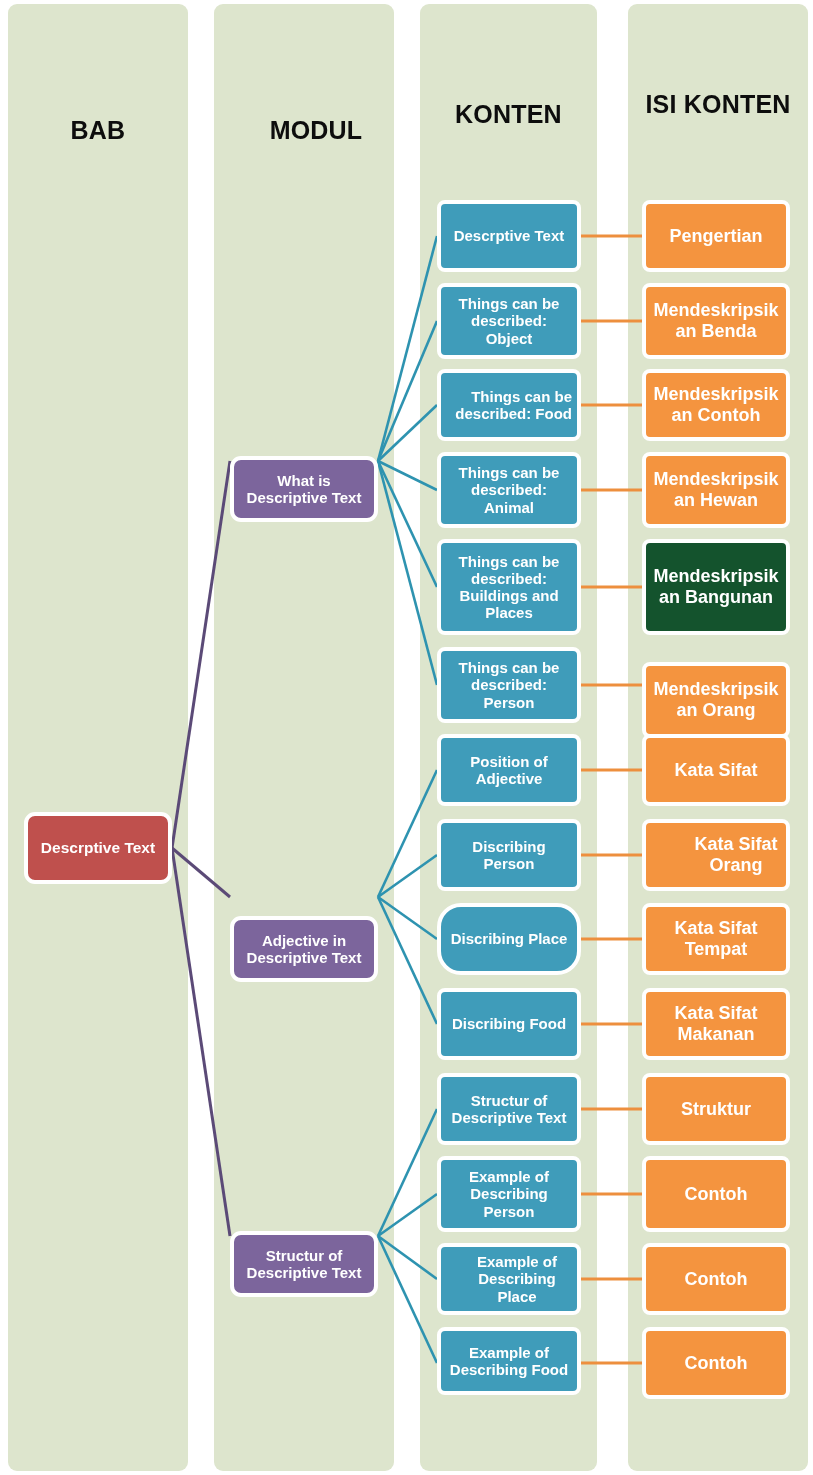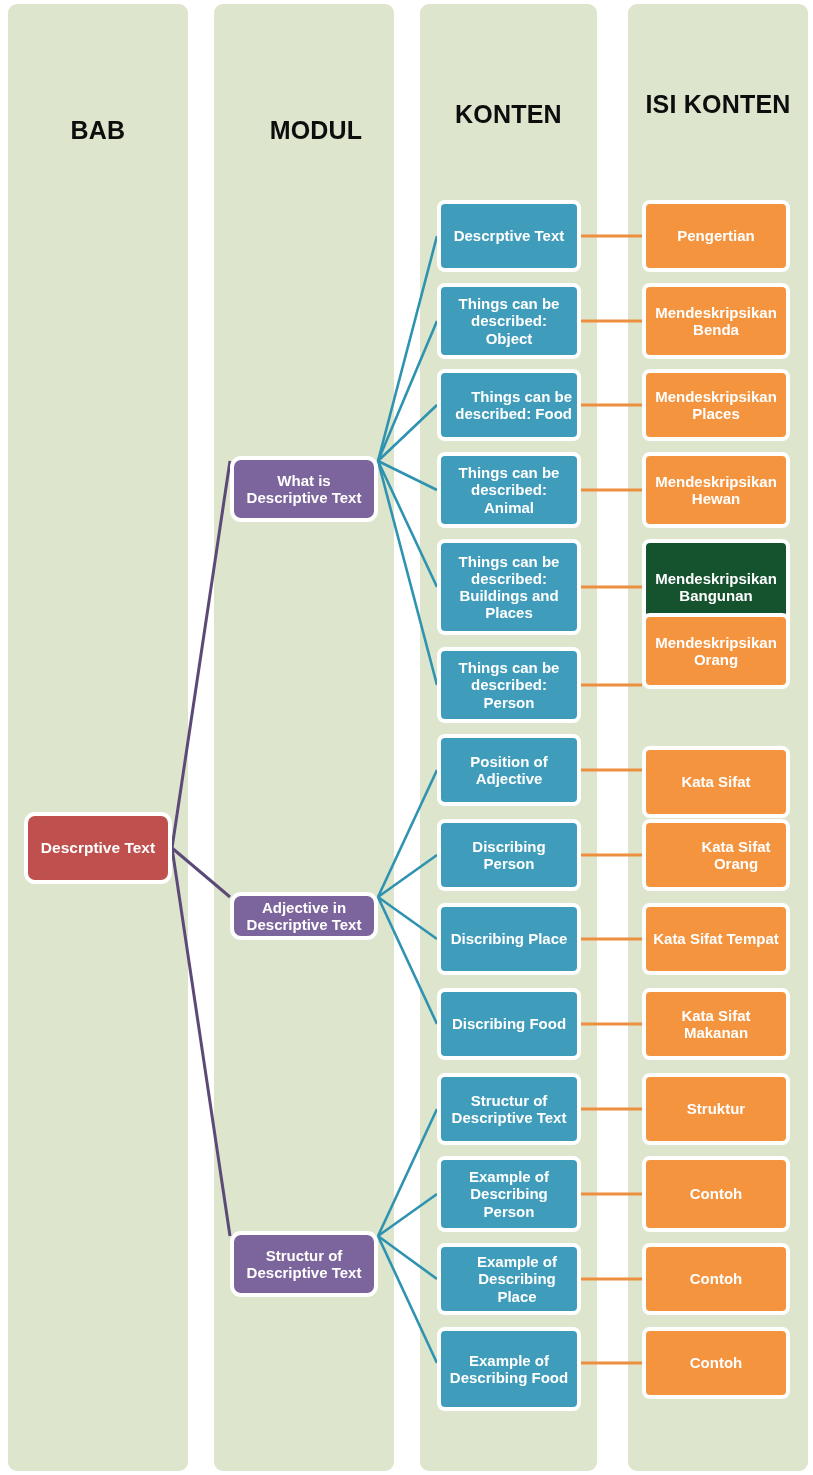--- a/index.html
+++ b/index.html
@@ -46,21 +46,21 @@
     border-radius: 8px;
     border: 4px solid #ffffff;
     line-height: 1.14;
     padding: 2px 5px;
     overflow: hidden;
     word-break: break-word;
   }
   .node-bab    { background: #bf504d; font-size: 15.5px; border-radius: 11px; }
   .node-modul  { background: #7c659c; font-size: 15px;  border-radius: 11px; margin-top: 28px; }
   .node-konten { background: #3f9cba; font-size: 15px; }
-  .node-isi    { background: #f4943f; font-size: 15px; }
+  .node-isi    { background: #f4943f; font-size: 18px; }
 </style>
 </head>
 <body>
 
 <div id="stage">
 
   <div id="panels">
       <div class="panel" style="left: 8px; top: 4px; width: 180px; height: 1467px; background: rgb(221, 229, 205);"></div>
       <div class="panel" style="left: 214px; top: 4px; width: 180px; height: 1467px; background: rgb(221, 229, 205);"></div>
       <div class="panel" style="left: 420px; top: 4px; width: 177px; height: 1467px; background: rgb(221, 229, 205);"></div>
@@ -103,45 +103,45 @@
       <line x1="581" y1="1024" x2="642" y2="1024" stroke="#ed8f3e" stroke-width="3" stroke-linecap="butt"></line>
       <line x1="581" y1="1109" x2="642" y2="1109" stroke="#ed8f3e" stroke-width="3" stroke-linecap="butt"></line>
       <line x1="581" y1="1194" x2="642" y2="1194" stroke="#ed8f3e" stroke-width="3" stroke-linecap="butt"></line>
       <line x1="581" y1="1279" x2="642" y2="1279" stroke="#ed8f3e" stroke-width="3" stroke-linecap="butt"></line>
       <line x1="581" y1="1363" x2="642" y2="1363" stroke="#ed8f3e" stroke-width="3" stroke-linecap="butt"></line>
     </svg>
 
   <div id="nodes">
       <div class="node node-bab" style="left: 24px; top: 812px; width: 148px; height: 72px; background: rgb(191, 80, 77); border-color: rgb(255, 255, 255); color: rgb(255, 255, 255);">Descrptive Text</div>
       <div class="node node-modul" style="left: 230px; top: 428px; width: 148px; height: 66px; background: rgb(124, 101, 156); border-color: rgb(255, 255, 255); color: rgb(255, 255, 255);">What is Descriptive Text</div>
-      <div class="node node-modul" style="left: 230px; top: 864px; width: 148px; height: 48px; background: rgb(124, 101, 156); border-color: rgb(255, 255, 255); color: rgb(255, 255, 255);">Adjective in Descriptive Text</div>
+      <div class="node node-modul" style="left: 230px; top: 888px; width: 148px; height: 66px; background: rgb(124, 101, 156); border-color: rgb(255, 255, 255); color: rgb(255, 255, 255);">Adjective in Descriptive Text</div>
       <div class="node node-modul" style="left: 230px; top: 1203px; width: 148px; height: 66px; background: rgb(124, 101, 156); border-color: rgb(255, 255, 255); color: rgb(255, 255, 255);">Structur of Descriptive Text</div>
       <div class="node node-konten" style="left: 437px; top: 200px; width: 144px; height: 72px; background: rgb(63, 156, 186); border-color: rgb(255, 255, 255); color: rgb(255, 255, 255);">Descrptive Text</div>
       <div class="node node-isi" style="left: 642px; top: 200px; width: 148px; height: 72px; background: rgb(244, 148, 63); border-color: rgb(255, 255, 255); color: rgb(255, 255, 255);">Pengertian</div>
       <div class="node node-konten" style="left: 437px; top: 283px; width: 144px; height: 76px; background: rgb(63, 156, 186); border-color: rgb(255, 255, 255); color: rgb(255, 255, 255);">Things can be described: Object</div>
       <div class="node node-isi" style="left: 642px; top: 283px; width: 148px; height: 76px; background: rgb(244, 148, 63); border-color: rgb(255, 255, 255); color: rgb(255, 255, 255);">Mendeskripsikan Benda</div>
       <div class="node node-konten" style="left: 437px; top: 369px; width: 144px; height: 72px; background: rgb(63, 156, 186); border-color: rgb(255, 255, 255); color: rgb(255, 255, 255); text-align: right;">Things can be described: Food</div>
-      <div class="node node-isi" style="left: 642px; top: 369px; width: 148px; height: 72px; background: rgb(244, 148, 63); border-color: rgb(255, 255, 255); color: rgb(255, 255, 255);">Mendeskripsikan Places</div>
+      <div class="node node-isi" style="left: 642px; top: 369px; width: 148px; height: 72px; background: rgb(244, 148, 63); border-color: rgb(255, 255, 255); color: rgb(255, 255, 255);">Mendeskripsikan Contoh</div>
       <div class="node node-konten" style="left: 437px; top: 452px; width: 144px; height: 76px; background: rgb(63, 156, 186); border-color: rgb(255, 255, 255); color: rgb(255, 255, 255);">Things can be described: Animal</div>
       <div class="node node-isi" style="left: 642px; top: 452px; width: 148px; height: 76px; background: rgb(244, 148, 63); border-color: rgb(255, 255, 255); color: rgb(255, 255, 255);">Mendeskripsikan Hewan</div>
       <div class="node node-konten" style="left: 437px; top: 539px; width: 144px; height: 96px; background: rgb(63, 156, 186); border-color: rgb(255, 255, 255); color: rgb(255, 255, 255);">Things can be described: Buildings and Places</div>
       <div class="node node-isi" style="left: 642px; top: 539px; width: 148px; height: 96px; background: #14532d; border-color: rgb(255, 255, 255); color: rgb(255, 255, 255);">Mendeskripsikan Bangunan</div>
       <div class="node node-konten" style="left: 437px; top: 647px; width: 144px; height: 76px; background: rgb(63, 156, 186); border-color: rgb(255, 255, 255); color: rgb(255, 255, 255);">Things can be described: Person</div>
-      <div class="node node-isi" style="left: 642px; top: 613px; width: 148px; height: 76px; background: rgb(244, 148, 63); border-color: rgb(255, 255, 255); color: rgb(255, 255, 255);">Mendeskripsikan Orang</div>
+      <div class="node node-isi" style="left: 642px; top: 662px; width: 148px; height: 76px; background: rgb(244, 148, 63); border-color: rgb(255, 255, 255); color: rgb(255, 255, 255);">Mendeskripsikan Orang</div>
       <div class="node node-konten" style="left: 437px; top: 734px; width: 144px; height: 72px; background: rgb(63, 156, 186); border-color: rgb(255, 255, 255); color: rgb(255, 255, 255);">Position of Adjective</div>
-      <div class="node node-isi" style="left: 642px; top: 734px; width: 148px; height: 72px; background: rgb(244, 148, 63); border-color: rgb(255, 255, 255); color: rgb(255, 255, 255); margin-top: 12px;">Kata Sifat</div>
+      <div class="node node-isi" style="left: 642px; top: 734px; width: 148px; height: 72px; background: rgb(244, 148, 63); border-color: rgb(255, 255, 255); color: rgb(255, 255, 255);">Kata Sifat</div>
       <div class="node node-konten" style="left: 437px; top: 819px; width: 144px; height: 72px; background: rgb(63, 156, 186); border-color: rgb(255, 255, 255); color: rgb(255, 255, 255);">Discribing Person</div>
       <div class="node node-isi" style="left: 642px; top: 819px; width: 148px; height: 72px; background: rgb(244, 148, 63); border-color: rgb(255, 255, 255); color: rgb(255, 255, 255); padding-left: 45px;">Kata Sifat Orang</div>
-      <div class="node node-konten" style="left: 437px; top: 903px; width: 144px; height: 72px; background: rgb(63, 156, 186); border-color: rgb(255, 255, 255); color: rgb(255, 255, 255);">Discribing Place</div>
+      <div class="node node-konten" style="left: 437px; top: 903px; width: 144px; height: 72px; background: rgb(63, 156, 186); border-color: rgb(255, 255, 255); color: rgb(255, 255, 255); border-radius: 24px;">Discribing Place</div>
       <div class="node node-isi" style="left: 642px; top: 903px; width: 148px; height: 72px; background: rgb(244, 148, 63); border-color: rgb(255, 255, 255); color: rgb(255, 255, 255);">Kata Sifat Tempat</div>
       <div class="node node-konten" style="left: 437px; top: 988px; width: 144px; height: 72px; background: rgb(63, 156, 186); border-color: rgb(255, 255, 255); color: rgb(255, 255, 255);">Discribing Food</div>
       <div class="node node-isi" style="left: 642px; top: 988px; width: 148px; height: 72px; background: rgb(244, 148, 63); border-color: rgb(255, 255, 255); color: rgb(255, 255, 255);">Kata Sifat Makanan</div>
       <div class="node node-konten" style="left: 437px; top: 1073px; width: 144px; height: 72px; background: rgb(63, 156, 186); border-color: rgb(255, 255, 255); color: rgb(255, 255, 255);">Structur of Descriptive Text</div>
       <div class="node node-isi" style="left: 642px; top: 1073px; width: 148px; height: 72px; background: rgb(244, 148, 63); border-color: rgb(255, 255, 255); color: rgb(255, 255, 255);">Struktur</div>
       <div class="node node-konten" style="left: 437px; top: 1156px; width: 144px; height: 76px; background: rgb(63, 156, 186); border-color: rgb(255, 255, 255); color: rgb(255, 255, 255);">Example of Describing Person</div>
       <div class="node node-isi" style="left: 642px; top: 1156px; width: 148px; height: 76px; background: rgb(244, 148, 63); border-color: rgb(255, 255, 255); color: rgb(255, 255, 255);">Contoh</div>
       <div class="node node-konten" style="left: 437px; top: 1243px; width: 144px; height: 72px; background: rgb(63, 156, 186); border-color: rgb(255, 255, 255); color: rgb(255, 255, 255); padding-left: 21px;">Example of Describing Place</div>
       <div class="node node-isi" style="left: 642px; top: 1243px; width: 148px; height: 72px; background: rgb(244, 148, 63); border-color: rgb(255, 255, 255); color: rgb(255, 255, 255);">Contoh</div>
-      <div class="node node-konten" style="left: 437px; top: 1327px; width: 144px; height: 84px; background: rgb(63, 156, 186); border-color: rgb(255, 255, 255); color: rgb(255, 255, 255);">Example of Describing Food</div>
+      <div class="node node-konten" style="left: 437px; top: 1327px; width: 144px; height: 68px; background: rgb(63, 156, 186); border-color: rgb(255, 255, 255); color: rgb(255, 255, 255);">Example of Describing Food</div>
       <div class="node node-isi" style="left: 642px; top: 1327px; width: 148px; height: 72px; background: rgb(244, 148, 63); border-color: rgb(255, 255, 255); color: rgb(255, 255, 255);">Contoh</div>
     </div>
 
 </div>
 
 </body></html>

